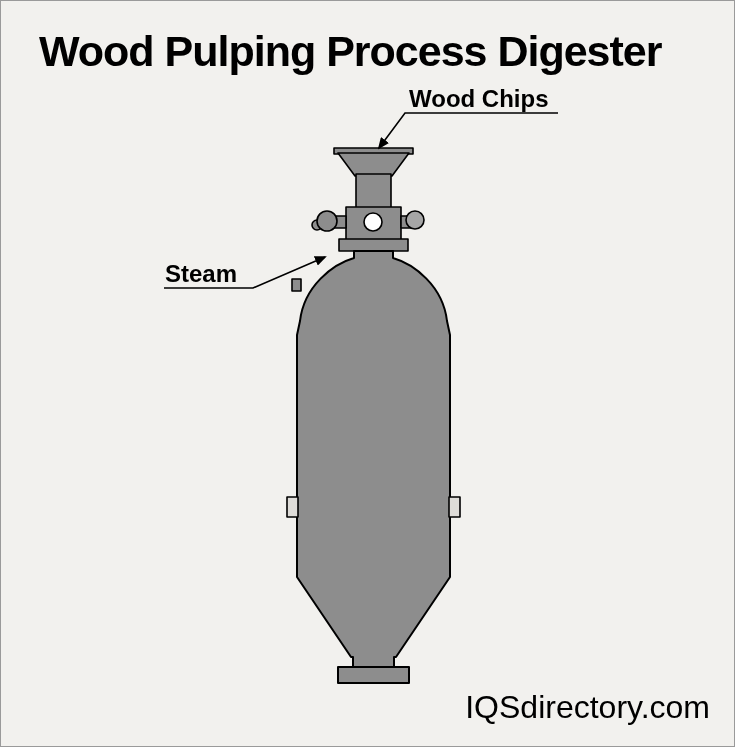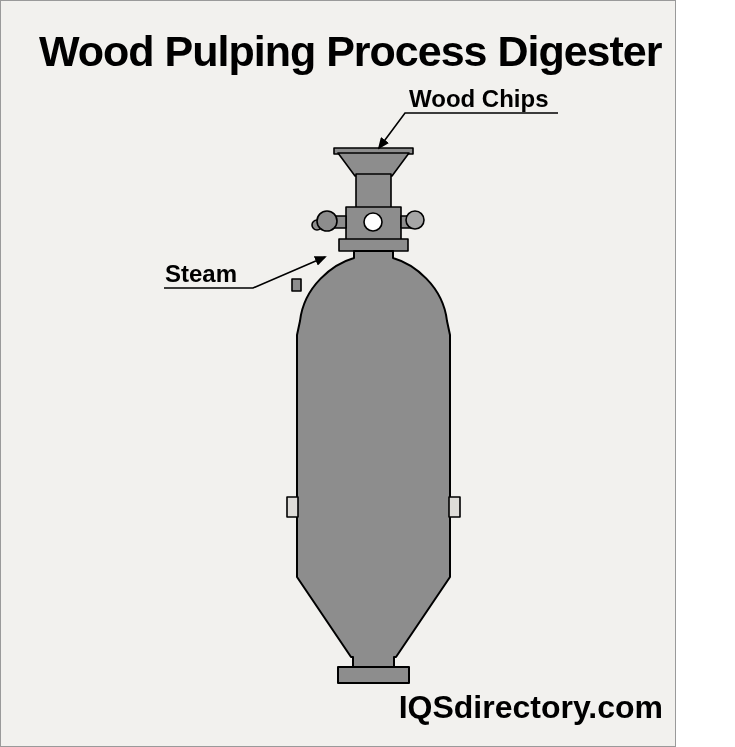--- a/index.html
+++ b/index.html
@@ -2,21 +2,21 @@
 <html><head>
 <meta charset="utf-8">
 <style>
   html, body {
     margin: 0;
     padding: 0;
     font-family: "Liberation Sans", sans-serif;
   }
   .page {
     position: relative;
-    width: 676px;
+    width: 735px;
     height: 747px;
     background: #f2f1ee;
     border: 1px solid #9a9a9a;
     box-sizing: border-box;
     overflow: hidden;
   }
   .page-title {
     position: absolute;
     top: 26px;
     left: 38px;
@@ -49,24 +49,24 @@
     fill: none;
   }
   .diagram-label {
     font-family: "Liberation Sans", sans-serif;
     font-size: 24px;
     font-weight: bold;
     fill: #000;
   }
   .watermark {
     position: absolute;
-    right: 12px;
+    right: 24px;
     bottom: 20px;
     font-size: 32px;
-    font-weight: bold;
+    font-weight: normal;
     color: #000;
     white-space: nowrap;
   }
 </style>
 </head>
 <body>
 
 <div class="page">
 
   <h1 class="page-title">Wood Pulping Process Digester</h1>

